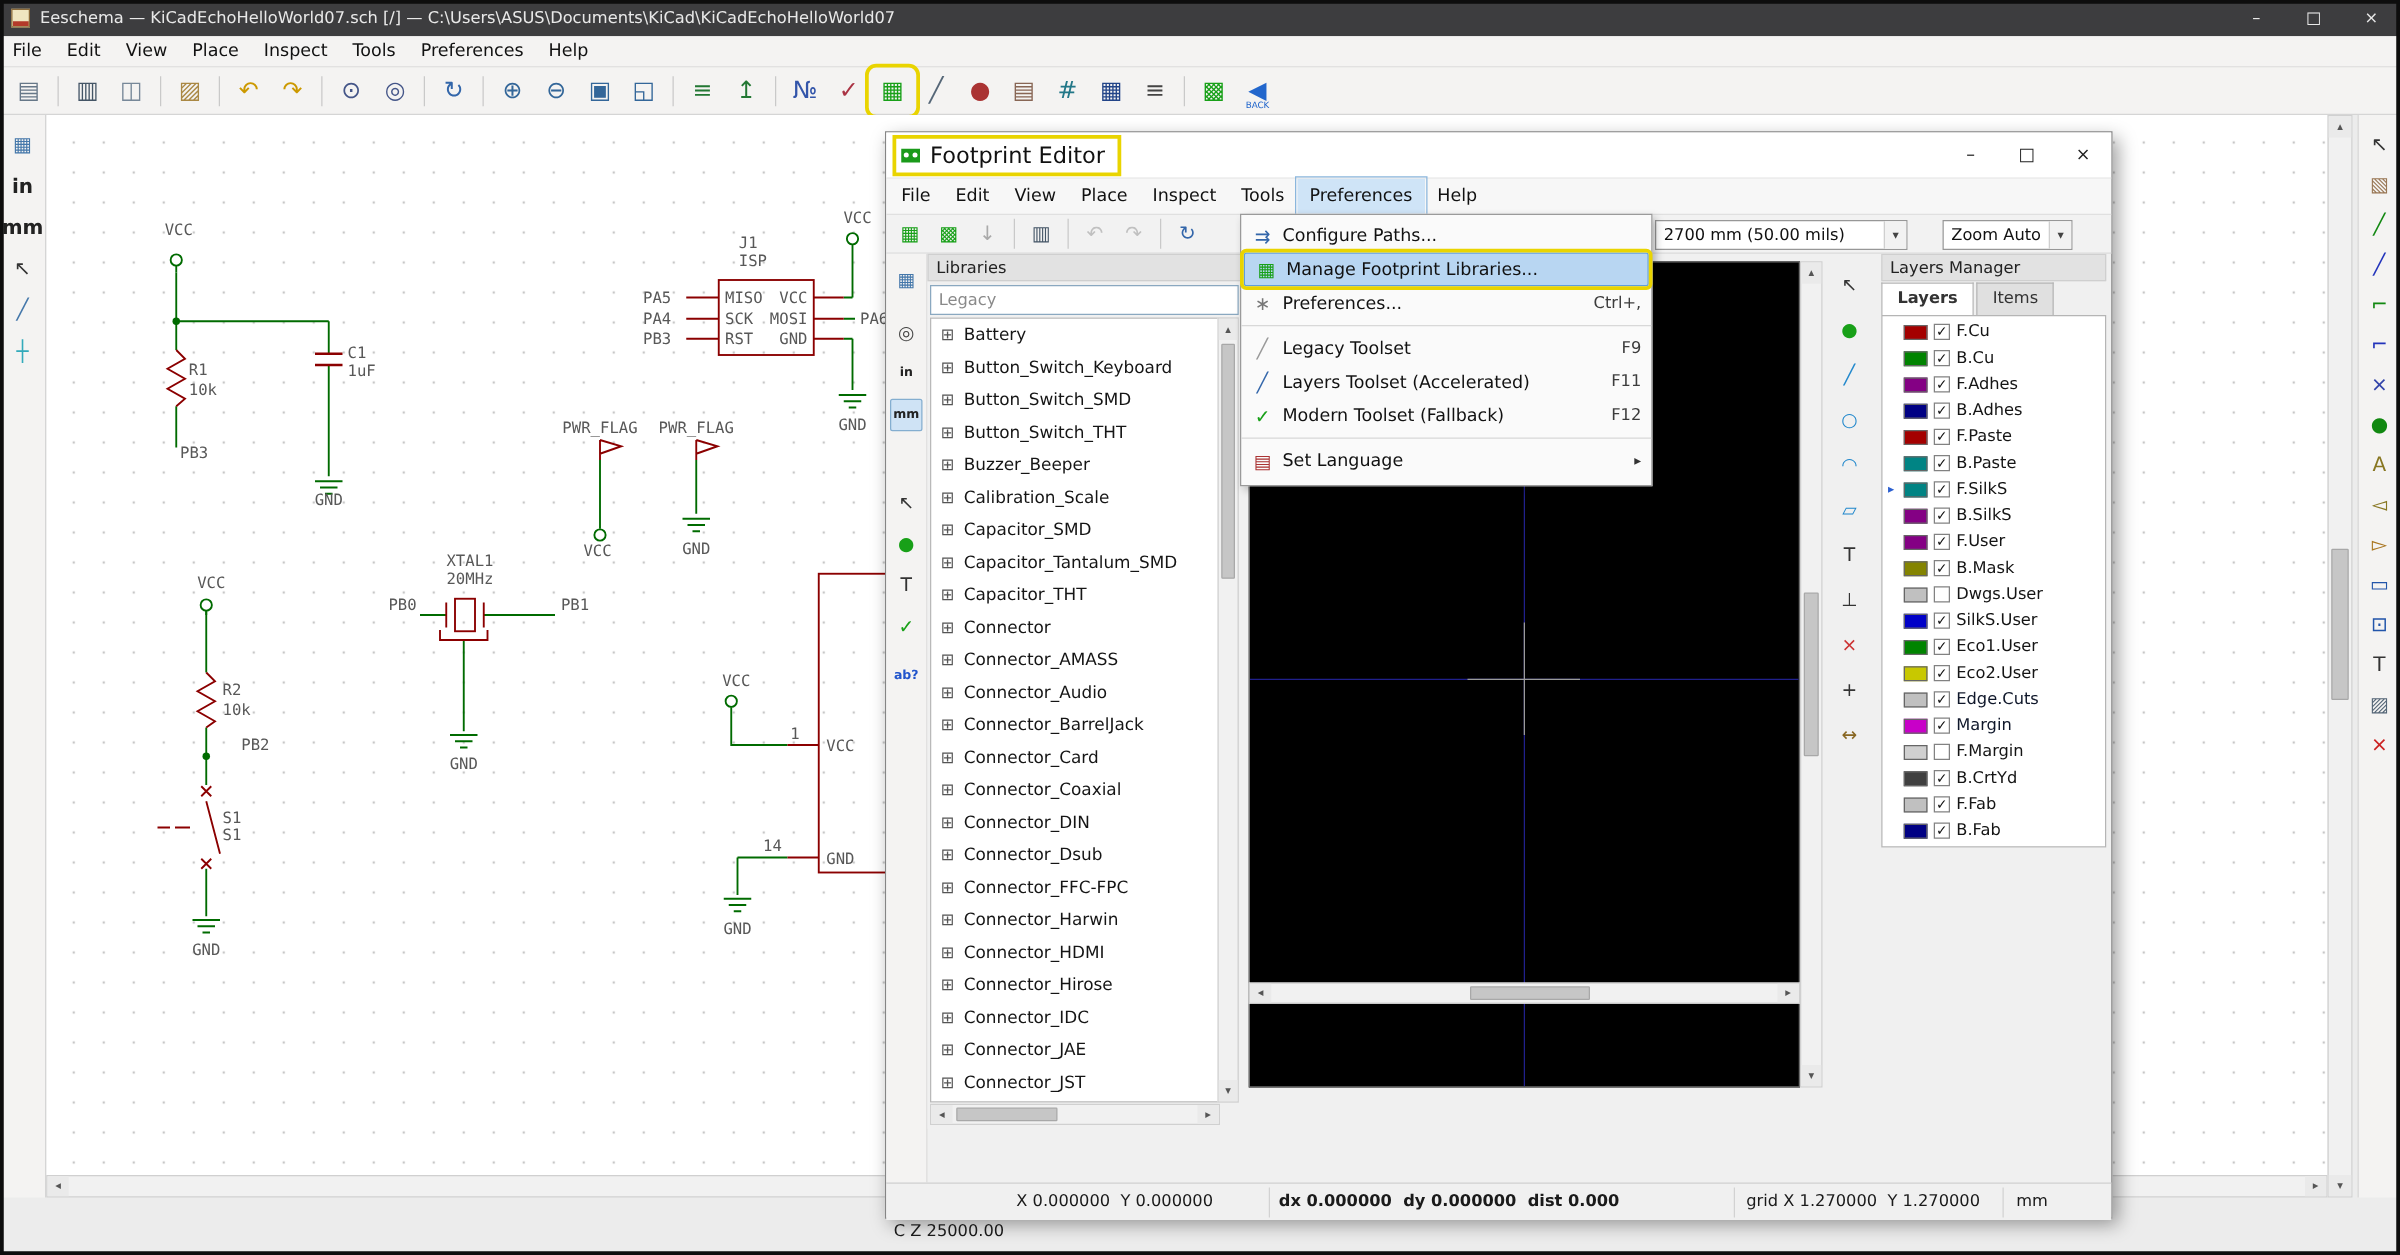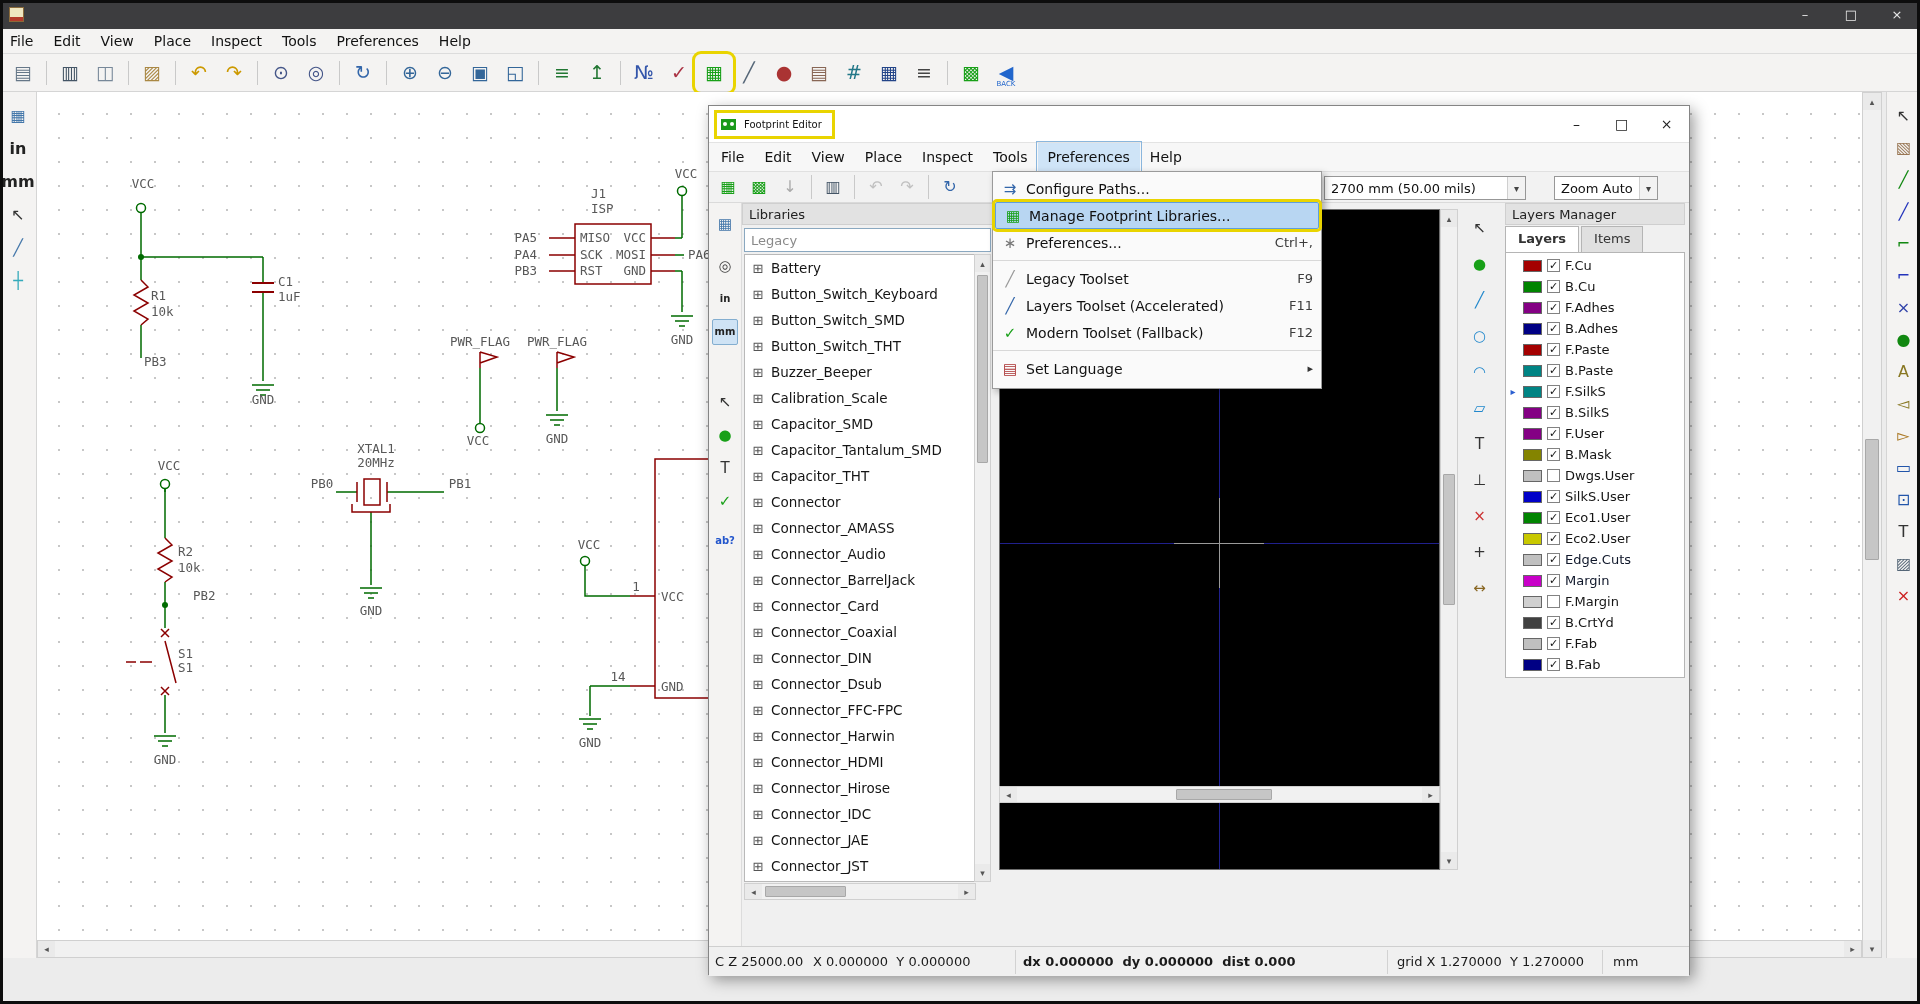--- a/index.html
+++ b/index.html
@@ -55,21 +55,21 @@
   .sb.v{ flex-direction:column; }
   .sb.v .sb-arrow{ width:100%; height:17px; }
   .sb-thumb{ position:absolute; background:#c6c6c6; border:1px solid #a8a8a8; border-radius:1px; }
 
   
   #fpwin{ position:absolute; left:708px; top:105px; width:982px; height:870px; background:#f0f0f0;
     border:1px solid #858585; box-shadow:4px 5px 14px rgba(0,0,0,.38); z-index:10; }
   .fp-titlebar{ position:absolute; left:0; top:0; width:100%; height:37px; background:#ffffff;
     border-bottom:1px solid #e3e3e3; display:flex; align-items:center; padding-left:8px; }
   .fp-title-group{ display:inline-flex; align-items:center; gap:7px; padding:3px 10px 3px 3px; }
-  .fp-title-text{ font-size:10px; color:#111; }
+  .fp-title-text{ font-size:18px; color:#111; }
   .fp-winbtns{ margin-left:auto; display:flex; }
   .fp-winbtn{ width:45px; height:36px; display:flex; align-items:center; justify-content:center; font-size:14px; color:#222; }
   .fp-menubar{ position:absolute; left:0; top:37px; width:100%; height:29px; background:#f7f7f7;
     border-bottom:1px solid #e0e0e0; display:flex; font-size:14px; padding-left:2px; }
   .fp-menubar .menu-item{ line-height:28px; }
   .fp-toolbar{ position:absolute; left:0; top:66px; width:100%; height:31px; background:#f2f2f2;
     border-bottom:1px solid #dadada; display:flex; align-items:center; padding-left:6px; gap:5px; }
   .fp-toolbar .tbi{ width:26px; height:26px; }
   .fp-toolbar .tbi .glyph{ font-size:16px; }
 
@@ -146,20 +146,21 @@
   .pm-sep::after{ content:""; display:block; width:100%; height:1px; background:#d8d8d8; }
   .pm-item.sel{ margin:0 2px; background:#b8d6f2; border:1px solid #5f9edb; border-radius:2px; height:27px; }
 </style>
 </head>
 <body>
 
 <div id="root">
 
   <div class="titlebar">
     <span class="app-icon"></span>
+    <span class="title-text">Eeschema — KiCadEchoHelloWorld07.sch [/] — C:\Users\ASUS\Documents\KiCad\KiCadEchoHelloWorld07</span>
     <span class="win-btns">
       <span class="win-btn">–</span>
       <span class="win-btn">□</span>
       <span class="win-btn">×</span>
     </span>
   </div>
 
   <div class="menubar" id="ee-menubar">
       <div class="menu-item">File</div>
       <div class="menu-item">Edit</div>
@@ -819,21 +820,21 @@
           <div class="layer-row">
             <span class="layer-sel"></span>
             <span class="layer-swatch" style="background: rgb(0, 0, 132);"></span>
             <span class="layer-check">✓</span>
             <span class="layer-name">B.Fab</span>
           </div>
         </div>
     </div>
 
     <div class="fp-status">
-      <span style="left:6px;">C Z 25000.00</span>
+      <span style="left:6px;margin-top:24px;">C Z 25000.00</span>
       <span style="left:104px;">X 0.000000  Y 0.000000</span>
       <span class="st-div" style="left:306px;"></span>
       <span style="left:314px;font-weight:bold;">dx 0.000000  dy 0.000000  dist 0.000</span>
       <span class="st-div" style="left:678px;"></span>
       <span style="left:688px;">grid X 1.270000  Y 1.270000</span>
       <span class="st-div" style="left:893px;"></span>
       <span style="left:904px;">mm</span>
     </div>
   </div>
 

